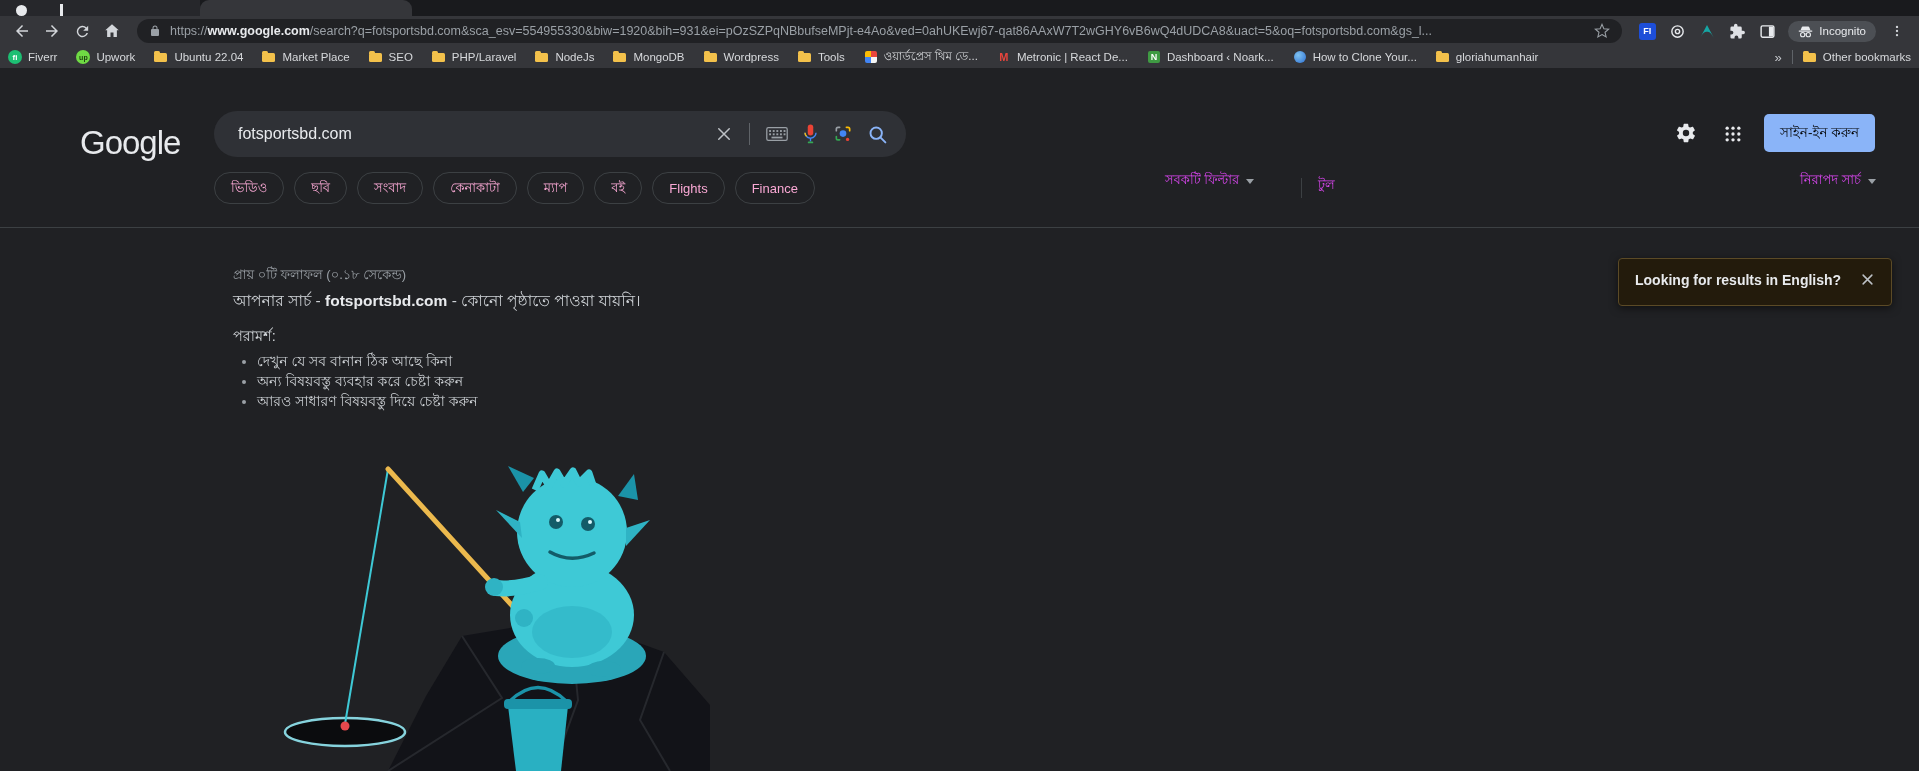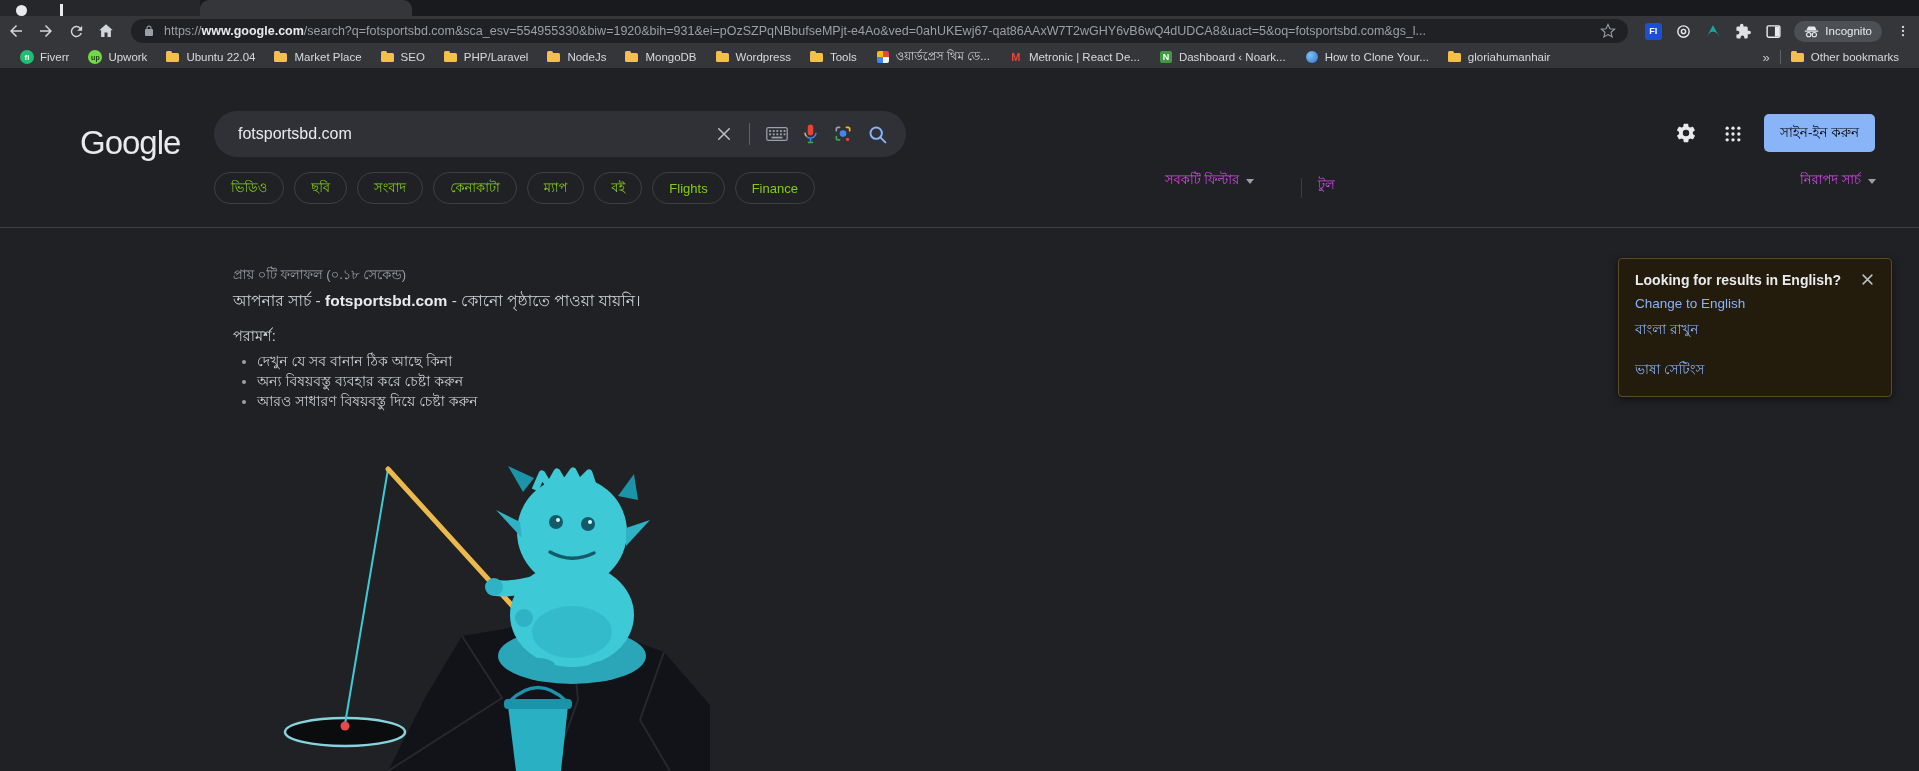--- a/index.html
+++ b/index.html
@@ -13,35 +13,35 @@
 
   
   #tabstrip { position:absolute; left:0; top:0; width:100%; height:16px; background:#191a1d; }
   .tab-inactive { position:absolute; left:0; top:0; width:200px; height:16px; background:#26272b; overflow:hidden; }
   .fav-circle { position:absolute; left:16px; top:5px; width:11px; height:11px; border-radius:50%; background:#e8eaed; }
   .fav-bar { position:absolute; left:60px; top:4px; width:3px; height:12px; background:#e8eaed; }
   .tab-active { position:absolute; left:200px; top:0; width:212px; height:16px; background:#35363a; border-radius:9px 9px 0 0; }
 
   
   #toolbar { position:absolute; left:0; top:16px; width:100%; height:30px; background:#35363a;
-    display:flex; align-items:center; padding:0 3px; gap:4px; }
+    display:flex; align-items:center; padding:0 9px; gap:4px; }
   .navbtn { width:26px; height:26px; border-radius:50%; display:grid; place-items:center; flex:none; }
   #omnibox { flex:1; min-width:0; height:24px; background:#202124; border-radius:12px;
     display:flex; align-items:center; padding:0 12px; margin:0 8px; }
   .url { flex:1; min-width:0; font-size:12.5px; white-space:nowrap; overflow:hidden; color:#9aa0a6; }
   .url b { color:#e8eaed; }
   .extbtn { width:26px; height:24px; display:grid; place-items:center; flex:none; }
   .fi-badge { width:17px; height:17px; background:#1d4ed8; color:#fff; border-radius:3px;
     font-size:9px; font-weight:bold; display:grid; place-items:center; }
   .incog-pill { display:flex; align-items:center; gap:6px; background:#4c4f54; border-radius:11px;
     height:21px; padding:0 10px; color:#e8eaed; font-size:11.5px; flex:none; margin:0 4px; }
 
   
   #bookmarksbar { position:absolute; left:0; top:46px; width:100%; height:22px; background:#35363a;
-    display:flex; align-items:center; padding:0 20px; font-size:11.5px; color:#d7d9dc; }
+    display:flex; align-items:center; padding:0 8px; font-size:11.5px; color:#d7d9dc; }
   .bm-list { display:flex; align-items:center; flex:1; min-width:0; overflow:hidden; }
   .bm { display:flex; align-items:center; gap:6px; margin-right:19px; white-space:nowrap; flex:none; cursor:default; }
   .bm-ico { width:14px; height:14px; flex:none; position:relative; display:inline-block; }
   .ico-folder::after { content:""; position:absolute; left:0; top:3px; width:13px; height:9px; background:#f3c14b; border-radius:1.5px; }
   .ico-folder::before { content:""; position:absolute; left:0; top:1px; width:6px; height:3px; background:#f3c14b; border-radius:1.5px 1.5px 0 0; }
   .ico-fiverr::after { content:"fi"; position:absolute; inset:0; background:#1dbf73; border-radius:50%;
     color:#fff; font-size:8px; font-weight:bold; display:grid; place-items:center; }
   .ico-upwork::after { content:"up"; position:absolute; inset:0; background:#6fda44; border-radius:50%;
     color:#1d3d12; font-size:7px; font-weight:bold; display:grid; place-items:center; }
   .ico-wp::after { content:""; position:absolute; inset:1px; border-radius:2px;
@@ -66,21 +66,21 @@
   .sb-div { width:1px; height:22px; background:#5f6368; margin:0 2px; }
   #gear-btn { position:absolute; left:1672px; top:119px; width:28px; height:28px; display:grid; place-items:center; }
   #apps-btn { position:absolute; left:1720px; top:121px; width:26px; height:26px; display:grid; place-items:center; }
   #signin-btn { position:absolute; left:1764px; top:114px; height:38px; padding:0 16px;
     background:#8ab4f8; color:#000000; border:none; border-radius:5px; font-size:13.5px;
     font-family:"Liberation Sans", sans-serif; display:flex; align-items:center; cursor:pointer; }
 
   
   #result-tabs { position:absolute; left:214px; top:172px; display:flex; gap:10px; }
   .chip { height:32px; padding:0 16px; border:1px solid #3c4043; border-radius:17px; background:transparent;
-    color:#84cc16; font-size:13px; display:flex; align-items:center; font-family:"Liberation Sans", sans-serif; cursor:pointer; }
+    color:#f9a8d4; font-size:13px; display:flex; align-items:center; font-family:"Liberation Sans", sans-serif; cursor:pointer; }
   .filter-ctl { position:absolute; top:164px; height:32px; display:flex; align-items:center; gap:7px;
     color:#d946ef; font-size:13px; cursor:pointer; }
   #all-filters { left:1165px; }
   #filters-divider { position:absolute; left:1301px; top:178px; width:1px; height:20px; background:#3c4043; }
   #tools-btn { left:1318px;align-items:flex-end; }
   #safesearch { left:1800px; }
   .caret { width:0; height:0; border-left:4px solid transparent; border-right:4px solid transparent;
     border-top:5px solid #9aa0a6; margin-top:2px; }
   #header-divider { position:absolute; left:0; top:227px; width:100%; height:1px; background:#3c4043; }
 
@@ -417,28 +417,20 @@
     <li>আরও সাধারণ বিষয়বস্তু দিয়ে চেষ্টা করুন</li>
   </ul>
 
 <div id="lang-popup">
   <div class="titlerow">
     <span class="title">Looking for results in English?</span>
     <svg class="popup-close" width="15" height="15" viewBox="0 0 24 24">
       <path d="M5 5l14 14M19 5L5 19" stroke="#bdc1c6" stroke-width="2.4" stroke-linecap="round"></path>
     </svg>
   </div>
-  <div>
-
-      <a class="plink">Change to English</a>
-
-      <a class="plink">বাংলা রাখুন</a>
-
-      <a class="plink">ভাষা সেটিংস</a>
-    </div>
 </div>
 
 <div id="illustration">
   <svg width="470" height="311" viewBox="0 0 470 311">
 
     <polygon points="222,176 330,158 424,192 470,245 470,311 148,311 186,236" fill="#121318"></polygon>
     <polyline points="222,176 262,238 148,311" fill="none" stroke="#26282d" stroke-width="2"></polyline>
     <polyline points="330,158 338,240 312,311" fill="none" stroke="#26282d" stroke-width="2"></polyline>
     <polyline points="424,192 400,260 430,311" fill="none" stroke="#26282d" stroke-width="2"></polyline>
 

